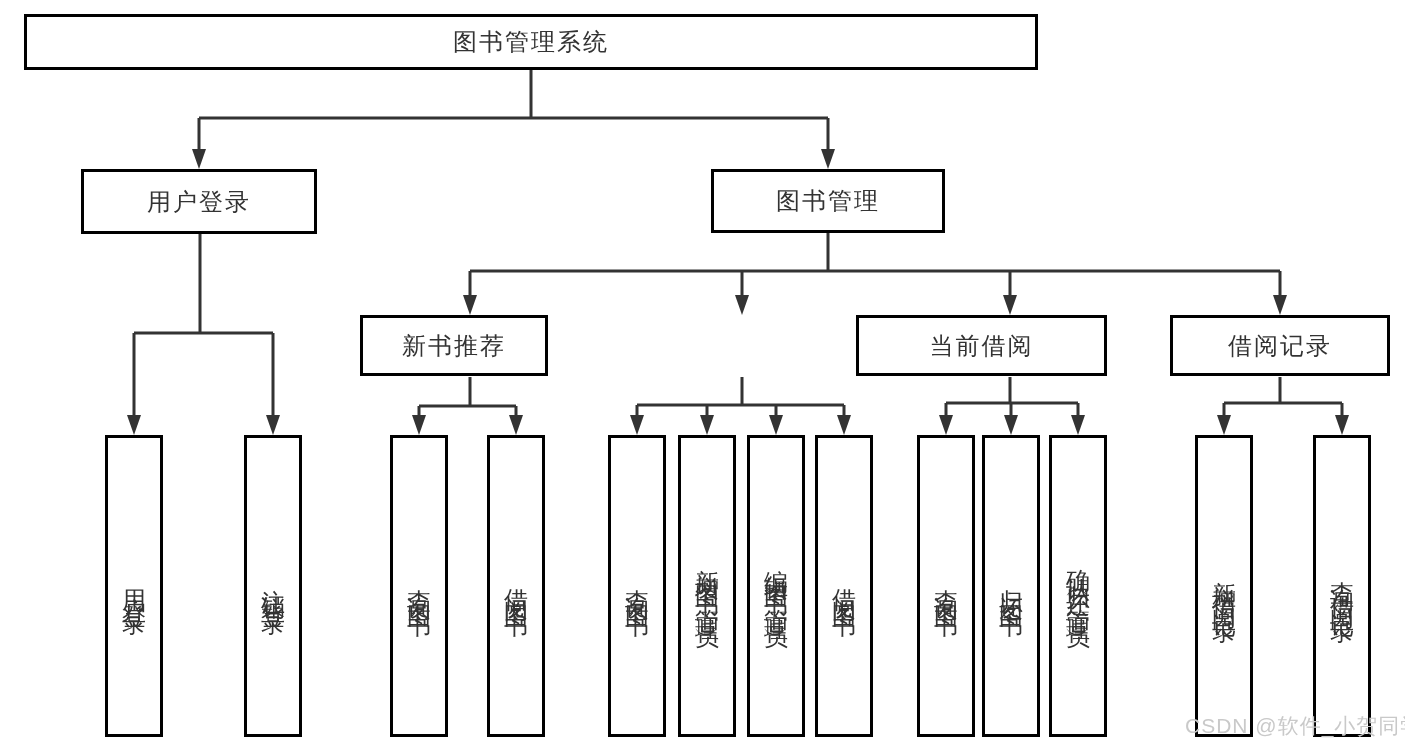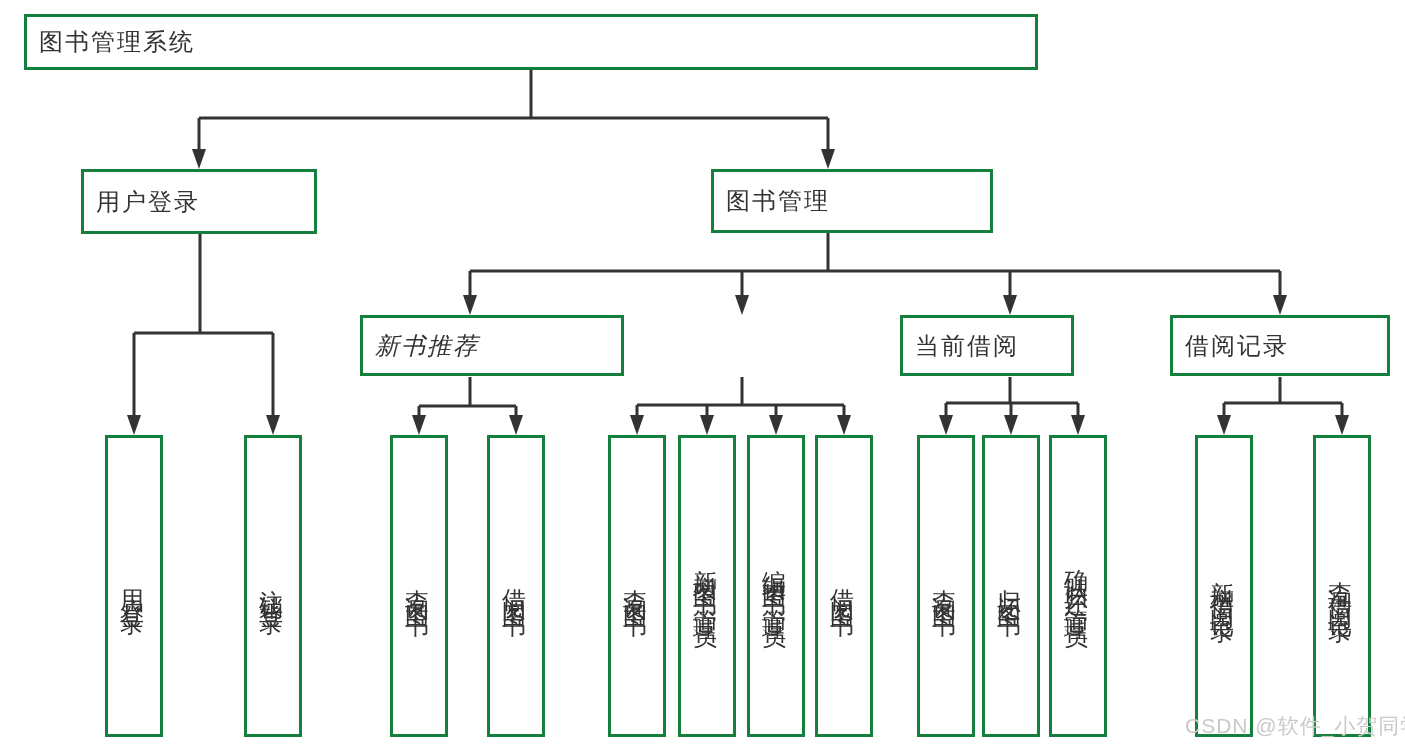--- a/index.html
+++ b/index.html
@@ -11,25 +11,25 @@
     background: #ffffff;
     font-family: "Liberation Sans", "DejaVu Sans", sans-serif;
     color: #333333;
     overflow: hidden;
   }
   svg.wires { position: absolute; left: 0; top: 0; }
   svg.wires path { stroke: #333333; stroke-width: 3; fill: none; }
   svg.wires polygon { fill: #333333; stroke: none; }
   .box {
     position: absolute;
-    border: 3px solid #15803d;
+    border: 3px solid #000000;
     background: #ffffff;
     display: flex;
     align-items: center;
-    padding-left: 12px;
+    justify-content: center;
   }
   .hlabel { font-size: 24px; letter-spacing: 2px; white-space: nowrap; }
   .vlabel {
     writing-mode: vertical-rl;
     text-orientation: mixed;
     font-size: 24px;
     letter-spacing: 8px;
     line-height: 1;
     white-space: nowrap;
   }
@@ -99,28 +99,28 @@
     </g>
   </svg>
 
   <div class="box" style="left:24px; top:14px; width:1014px; height:56px;">
     <span class="hlabel">图书管理系统</span>
   </div>
 
   <div class="box" style="left:81px; top:169px; width:236px; height:65px;">
     <span class="hlabel">用户登录</span>
   </div>
-  <div class="box" style="left:711px; top:169px; width:282px; height:64px;">
+  <div class="box" style="left:711px; top:169px; width:234px; height:64px;">
     <span class="hlabel">图书管理</span>
   </div>
 
-  <div class="box" style="left:360px; top:315px; width:264px; height:61px;font-style:italic;">
+  <div class="box" style="left:360px; top:315px; width:188px; height:61px;">
     <span class="hlabel">新书推荐</span>
   </div>
-  <div class="box" style="left:900px; top:315px; width:174px; height:61px;">
+  <div class="box" style="left:856px; top:315px; width:251px; height:61px;">
     <span class="hlabel">当前借阅</span>
   </div>
   <div class="box" style="left:1170px; top:315px; width:220px; height:61px;">
     <span class="hlabel">借阅记录</span>
   </div>
 
   <div class="box" style="left:105px; top:435px; width:58px; height:302px;">
     <span class="vlabel">用户登录</span>
   </div>
   <div class="box" style="left:244px; top:435px; width:58px; height:302px;">

